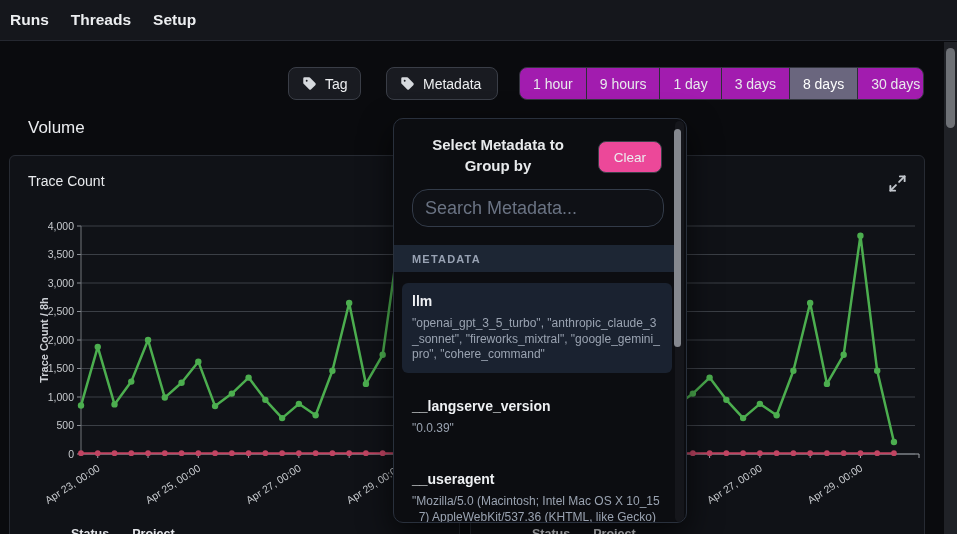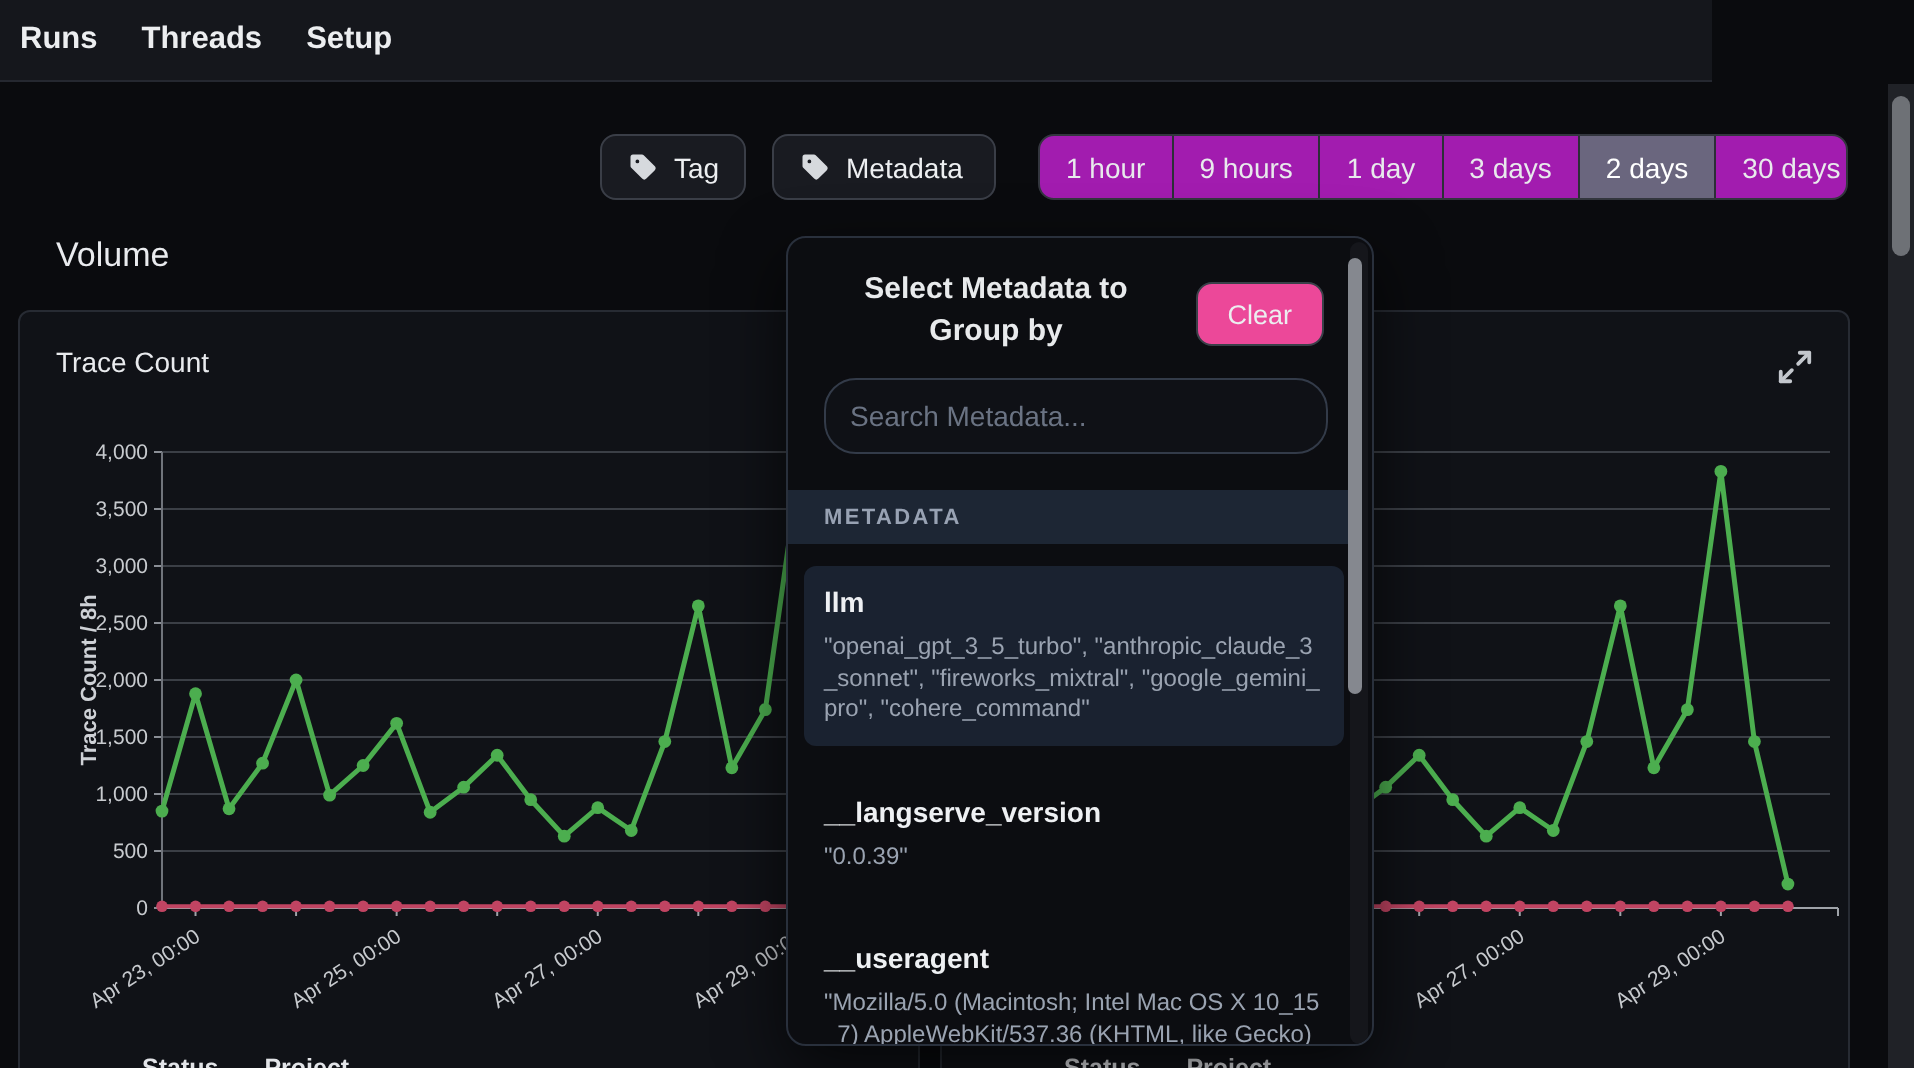--- a/index.html
+++ b/index.html
@@ -1,34 +1,34 @@
 <!DOCTYPE html>
 <html><head>
 <meta charset="utf-8">
 <style>
   * { margin:0; padding:0; box-sizing:border-box; }
   html,body { width:957px; height:534px; overflow:hidden; background:#0a0b0e;
     font-family:"Liberation Sans", sans-serif; color:#eceef0; position:relative; }
 
   
-  .topnav { position:absolute; left:0; top:0; width:856px; height:41px;
+  .topnav { position:absolute; left:0; top:0; width:957px; height:41px;
     background:#15171c; border-bottom:1px solid #252830; display:flex;
     align-items:center; padding-left:10px; gap:22px; z-index:5; }
   .tab { font-size:15.5px; font-weight:700; color:#eceef0; height:41px;
     display:flex; align-items:center; position:relative; cursor:pointer; }
   .tab.active { color:#4e9bf5; }
   .tab.active::after { content:""; position:absolute; left:0; right:0; bottom:0;
     height:2.5px; background:#3f8cf3; border-radius:2px; }
 
   
   .toolbar-btn { position:absolute; top:67px; height:33px; background:#191b21;
     border:1px solid #3a3e47; border-radius:8px; color:#edeff1; font-size:14px;
     display:flex; align-items:center; gap:8px; padding:0 13px; cursor:pointer;
     font-family:"Liberation Sans", sans-serif; }
-  #tag-btn { left:300px; width:73px; }
+  #tag-btn { left:288px; width:73px; }
   #metadata-btn { left:386px; width:112px; }
   .segmented { position:absolute; left:519px; top:67px; height:33px; width:405px;
     background:#a21caf; border:1px solid #33363e; border-radius:8px; display:flex;
     overflow:hidden; }
   .seg-item { flex:1 0 auto; display:flex; align-items:center; justify-content:center;
     font-size:14px; color:#e8eaec; padding:0 13px; border-left:1px solid #2c2f37;
     cursor:pointer; white-space:nowrap; }
   .seg-item:first-child { border-left:none; }
   .seg-item.selected { background:#6a667e; color:#ffffff; }
 
@@ -52,21 +52,21 @@
   .dropdown { position:absolute; left:393px; top:118px; width:294px; height:405px;
     background:#0c0d11; border:1px solid #29303c; border-radius:10px; z-index:10;
     box-shadow:0 12px 32px rgba(0,0,0,.65); overflow:hidden; }
   .dd-title { position:absolute; left:18px; top:15px; width:172px; font-size:15px;
     font-weight:700; line-height:21px; color:#e8eaec;text-align:center; }
   .dd-clear { position:absolute; right:24px; top:22px; height:32px; padding:0 15px;
     background:#ec4899; border:1px solid #3a4049; border-radius:8px; color:#eceef0;
     font-size:13.5px; cursor:pointer; font-family:"Liberation Sans", sans-serif; }
   .dd-search { position:absolute; left:18px; top:70px; width:252px; height:38px;
     background:#0f1116; border:1px solid #333b49; border-radius:16px; color:#8b5cf6;
-    font-size:14px; padding:0 12px; outline:none;
+    font-size:18px; padding:0 12px; outline:none;
     font-family:"Liberation Sans", sans-serif; }
   .dd-search::placeholder { color:#6a7383; }
   .dd-sect { position:absolute; left:0; top:126px; width:286px; height:27px;
     background:#1d2634; color:#98a2b3; font-size:11px; font-weight:700;
     letter-spacing:1.2px; display:flex; align-items:center; padding-left:18px; }
   .dd-list { position:absolute; left:0; top:153px; width:286px; bottom:0;
     overflow:hidden; padding-top:11px; }
   .meta-item { margin:0 8px 15px 8px; padding:10px; border-radius:6px;
     cursor:pointer; }
   .meta-item.hl { background:#1a2230; }
@@ -109,21 +109,21 @@
         <path d="M12.586 2.586A2 2 0 0 0 11.172 2H4a2 2 0 0 0-2 2v7.172a2 2 0 0 0 .586 1.414l8.704 8.704a2.426 2.426 0 0 0 3.42 0l6.58-6.58a2.426 2.426 0 0 0 0-3.42zM7.5 9A1.5 1.5 0 1 1 7.5 6a1.5 1.5 0 0 1 0 3z"></path>
       </svg>
   </span>
   <span>Metadata</span>
 </button>
 <div class="segmented" id="time-ranges">
     <div class="seg-item">1 hour</div>
     <div class="seg-item">9 hours</div>
     <div class="seg-item">1 day</div>
     <div class="seg-item">3 days</div>
-    <div class="seg-item selected">2 days</div>
+    <div class="seg-item selected">8 days</div>
     <div class="seg-item">30 days</div>
   </div>
 
 <h2 class="section-title">Volume</h2>
 
 <section class="panel" id="panel-left">
   <svg class="chart-svg" id="chart-left" width="451" height="360">
       <line x1="71" y1="298" x2="444" y2="298" stroke="#3b3f46" stroke-width="1"></line>
       <line x1="67" y1="298" x2="71" y2="298" stroke="#8b8f96" stroke-width="1"></line>
       <text x="64" y="301.5" fill="#c7cace" font-size="10.5" text-anchor="end" font-family="Liberation Sans, sans-serif">0</text>

